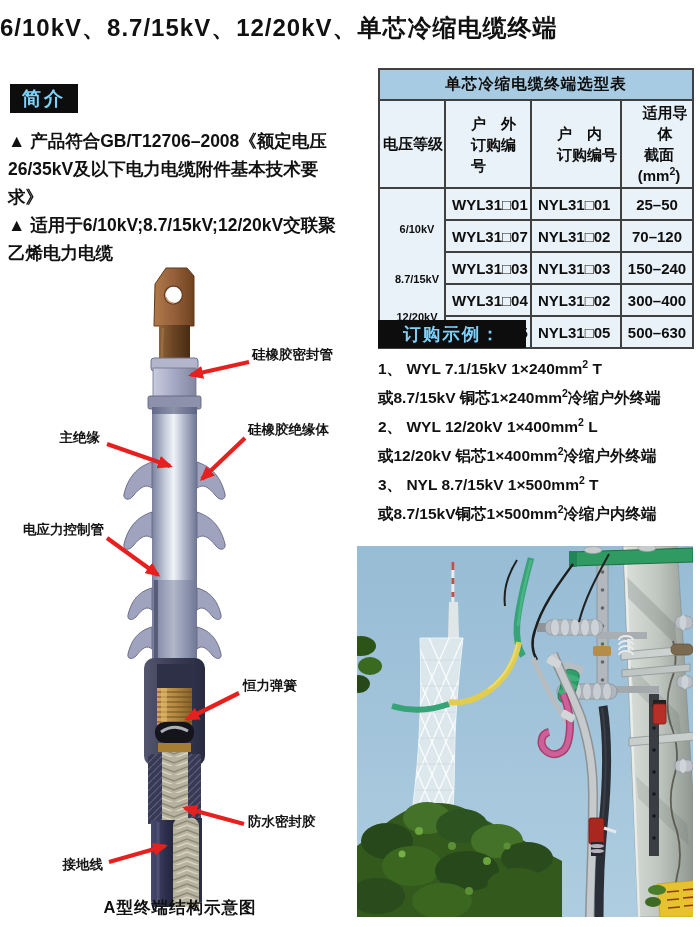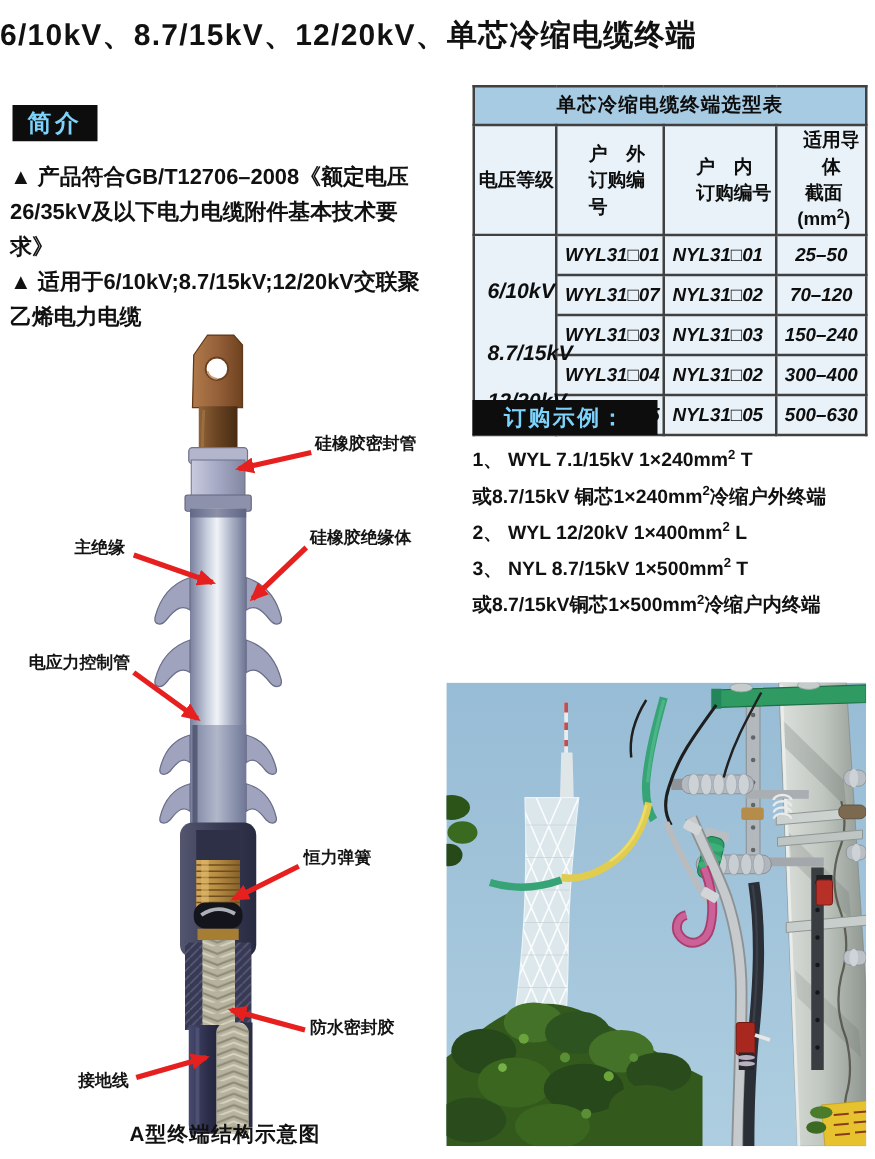--- a/index.html
+++ b/index.html
@@ -19,24 +19,24 @@
   #sel-table{left:378px;top:68px;border-collapse:collapse;table-layout:fixed;}
   #sel-table td{border:2px solid #404040;background:#e9f2f8;font-weight:bold;color:#0e0e0e;
                 font-size:15px;vertical-align:middle;}
   #sel-table .t-title{background:#a6cbe2;text-align:center;font-size:15.5px;height:27px;letter-spacing:1px;}
   #sel-table .t-head td{height:48px;}
   #sel-table .hl{display:block;line-height:21px;padding-left:24px;}
   #sel-table .c-volt{width:62px;text-align:right;}
   #sel-table .c-out{width:82px;}
   #sel-table .c-in{width:86px;}
   #sel-table .c-sec{width:68px;text-align:center;}
-  #sel-table .drow td{height:28px;font-style:italic;}
+  #sel-table .drow td{height:28px;}
   #sel-table .code{padding-left:6px;}
   .voltcell{position:relative;}
-  .vl{position:absolute;left:0;right:0;font-weight:bold;font-size:17px;padding-left:10px;}
+  .vl{position:absolute;left:0;right:0;text-align:center;font-weight:bold;font-size:11px;padding-left:10px;}
   sup.s2{font-size:10.5px;vertical-align:super;line-height:0;}
   
   #order-lines{left:378px;top:354px;width:322px;font-size:15.5px;font-weight:bold;}
   #order-lines .oline{height:29px;line-height:29px;white-space:nowrap;}
   
   #diagram-wrap{left:5px;top:262px;width:350px;height:645px;}
   #diagram-caption{left:5px;top:897px;width:350px;text-align:center;font-size:16.5px;font-weight:600;letter-spacing:1px;}
   #photo-wrap{left:357px;top:546px;width:336px;height:371px;overflow:hidden;}
   svg{display:block;}
   svg text{font-family:"Liberation Sans","DejaVu Sans",sans-serif;}
@@ -104,20 +104,21 @@
     <td class="c-sec">500–630</td>
   </tr>
 </tbody>
   </table>
 
 <div id="order-heading" class="abs blackbox">订购示例：</div>
 <div id="order-lines" class="abs">
   <div class="oline"><span>1、 WYL 7.1/15kV 1×240mm</span><sup class="s2">2</sup><span> T</span></div>
   <div class="oline"><span>或8.7/15kV 铜芯1×240mm</span><sup class="s2">2</sup><span>冷缩户外终端</span></div>
   <div class="oline"><span>2、 WYL 12/20kV 1×400mm</span><sup class="s2">2</sup><span> L</span></div>
+  <div class="oline"><span>或12/20kV 铝芯1×400mm</span><sup class="s2">2</sup><span>冷缩户外终端</span></div>
   <div class="oline"><span>3、 NYL 8.7/15kV 1×500mm</span><sup class="s2">2</sup><span> T</span></div>
   <div class="oline"><span>或8.7/15kV铜芯1×500mm</span><sup class="s2">2</sup><span>冷缩户内终端</span></div>
 </div>
 
 <div id="diagram-wrap" class="abs">
 <svg width="350" height="645" viewBox="0 0 350 645">
   <defs>
     <linearGradient id="gCopper" x1="0" y1="0" x2="1" y2="0">
       <stop offset="0" stop-color="#b07a4a"></stop>
           <stop offset="0.5" stop-color="#95603a"></stop>

